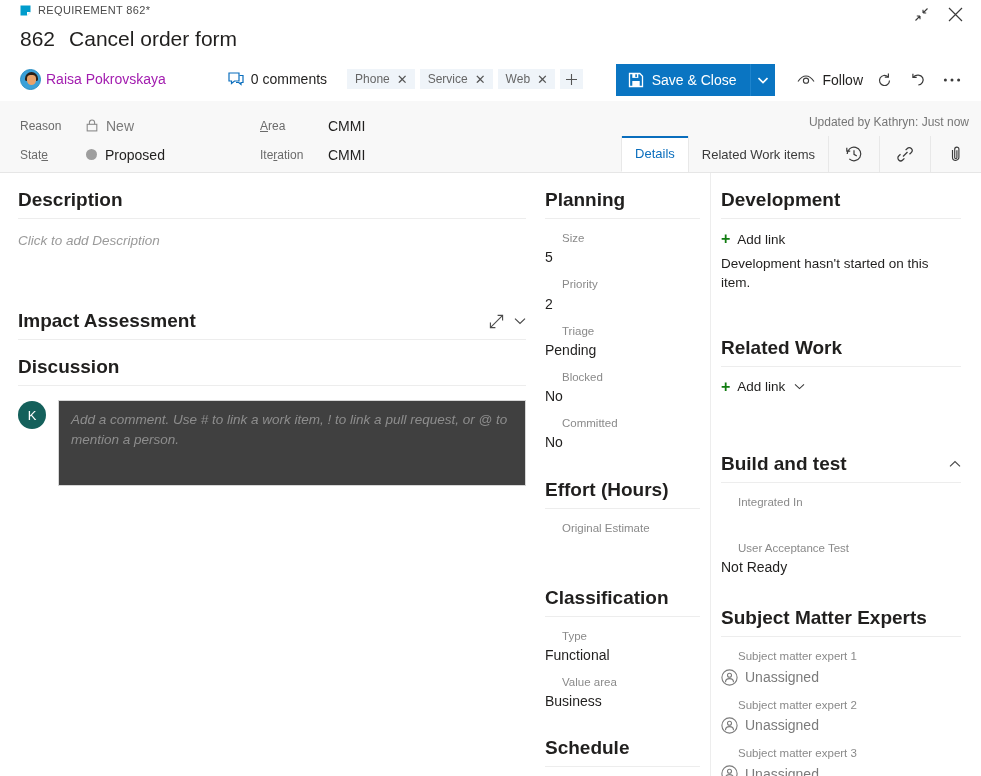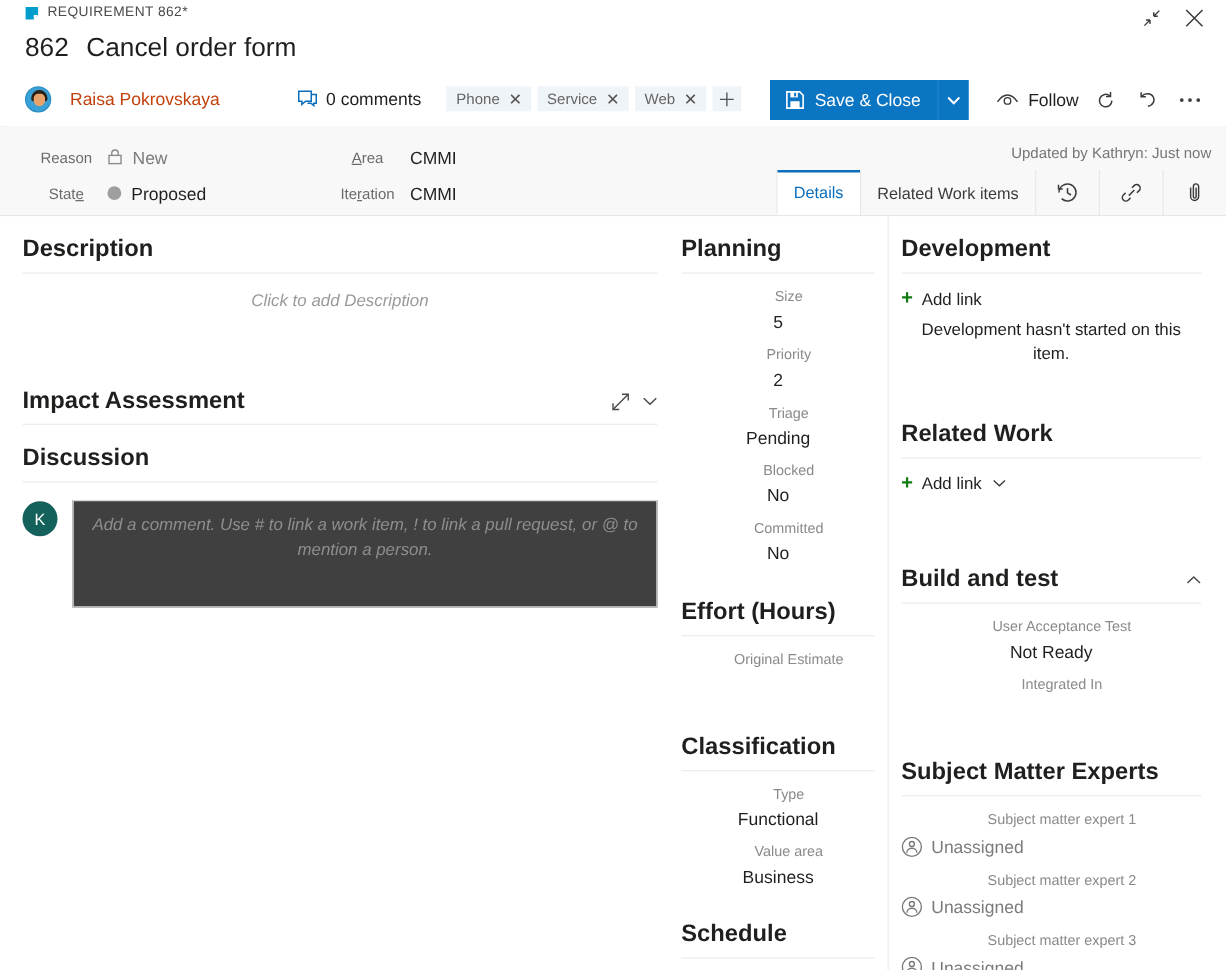--- a/index.html
+++ b/index.html
@@ -6,21 +6,21 @@
   * { box-sizing: border-box; }
   html, body {
     margin: 0; padding: 0;
     width: 981px; height: 776px;
     overflow: hidden;
     background: #ffffff;
     font-family: "Liberation Sans", "DejaVu Sans", sans-serif;
     color: #201f1e;
     -webkit-font-smoothing: antialiased;
   }
-  .app { position: relative; width: 981px; height: 680px; background:#fff;text-align:center; }
+  .app { position: relative; width: 981px; height: 680px; background:#fff; }
 
   
   .accent-strip {
     position: absolute; left: 0; top: 0; width: 8px; height: 101px;
     background: #0098ce;
   }
 
   
   .header { position: absolute; left: 0; top: 0; width: 981px; height: 101px; background:#fff; }
 
@@ -42,21 +42,21 @@
     border: 1px solid #2b8fc4;
   }
   .avatar-photo .hair {
     position:absolute; left:4px; top:2px; width:13px; height:9px;
     background:#2b2118; border-radius: 7px 7px 2px 2px;
   }
   .avatar-photo .face {
     position:absolute; left:6px; top:5px; width:9px; height:10px;
     background:#e8a26a; border-radius:4px 4px 5px 5px;
   }
-  .assignee-name { font-size: 14px; color:#c2410c; margin-left: 15px; }
+  .assignee-name { font-size: 14px; color:#a21caf; margin-left: 5px; }
 
   .comments-link { display:flex; align-items:center; gap:7px; margin-left: 62px; cursor:pointer; }
   .comments-count { font-size:14px; color:#201f1e; }
 
   .tags { display:flex; align-items:center; gap:5px; margin-left: 20px; }
   .tag {
     display:flex; align-items:center; gap:7px;
     background:#eff4f9; color:#666; font-size:12px;
     height:20px; padding: 0 7px 0 8px; cursor:pointer;
   }
@@ -536,26 +536,26 @@
           <span>
             <svg width="12" height="8" viewBox="0 0 12 8">
                 <path d="M1 6.4 6 1.6 11 6.4" fill="none" stroke="#4a4a4a" stroke-width="1.2"></path>
               </svg>
           </span>
         </span>
       </div>
       <div class="section-rule"></div>
 
       <div class="fld">
+        <div class="fld-label">Integrated In</div>
+        <div class="fld-value empty"></div>
+      </div>
+      <div class="fld">
         <div class="fld-label">User Acceptance Test</div>
         <div class="fld-value">Not Ready</div>
-      </div>
-      <div class="fld">
-        <div class="fld-label">Integrated In</div>
-        <div class="fld-value empty"></div>
       </div>
 
       <div style="height:16px"></div>
 
       <div class="section-head">
         <span>Subject Matter Experts</span>
       </div>
       <div class="section-rule"></div>
 
       <div class="fld">

